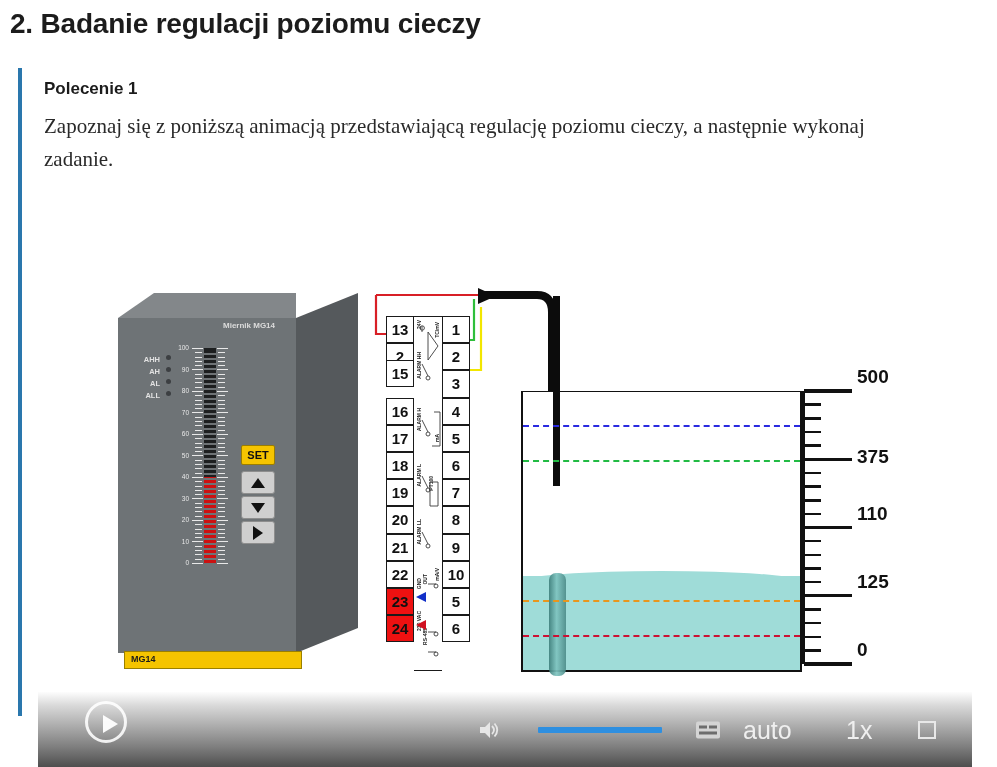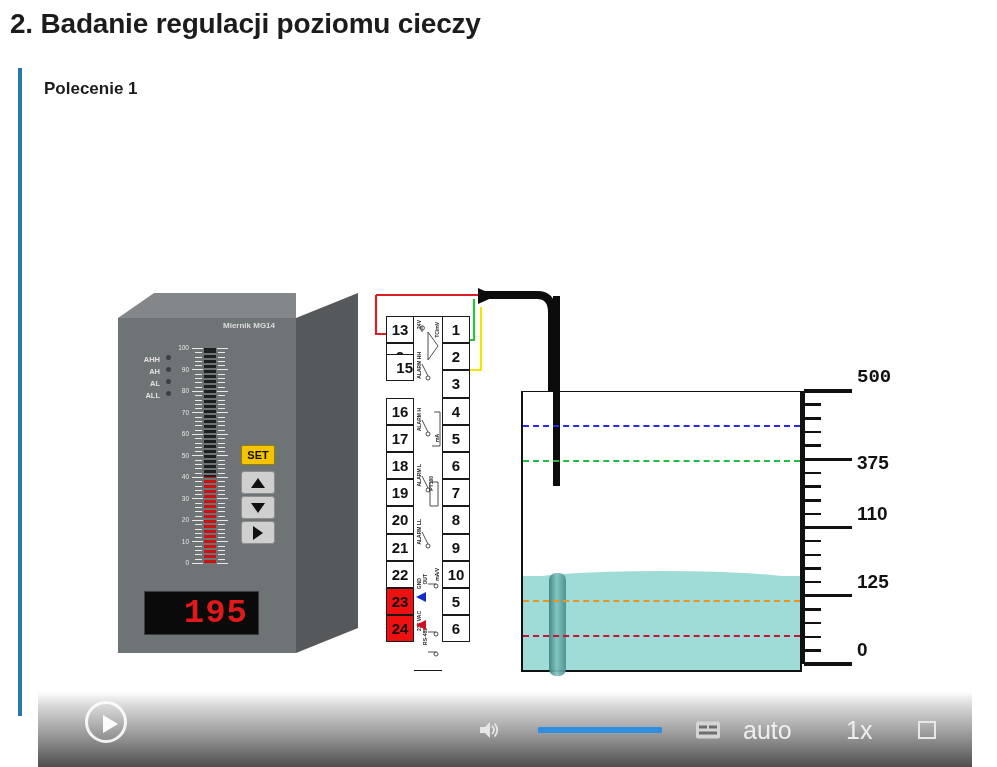--- a/index.html
+++ b/index.html
@@ -166,20 +166,21 @@
   .snum{position:absolute;left:55px;font-size:19px;font-weight:bold;color:#111;
     font-family:"Liberation Sans",sans-serif;}
 </style>
 </head>
 <body>
 
 <div id="page-title">2. Badanie regulacji poziomu cieczy</div>
 
 <div id="task-block">
   <div id="task-label">Polecenie 1</div>
+  <div id="task-text">Zapoznaj się z poniższą animacją przedstawiającą regulację poziomu cieczy, a następnie wykonaj zadanie.</div>
 </div>
 
 <div id="stage">
 
   <div id="meter">
     <div id="meter-top"></div>
     <div id="meter-right"></div>
     <div id="meter-face"></div>
 
     <div id="meter-brand">Miernik MG14</div>
@@ -361,45 +362,45 @@
     <div id="btn-up" class="arrow-btn">
         <i></i>
       </div>
     <div id="btn-down" class="arrow-btn">
         <i></i>
       </div>
     <div id="btn-right" class="arrow-btn">
         <i></i>
       </div>
 
-    <div id="lcd">
-      <div id="lcd-value">195</div>
+
+    <div id="meter-badge">
+      <span>MG14</span>
     </div>
-
   </div>
 
   <svg id="wires" width="997" height="700" style="position:absolute;left:0;top:0;pointer-events:none;">
 
     <polyline points="376,295 489,295" fill="none" stroke="#d81f26" stroke-width="2.2"></polyline>
     <polyline points="376,295 376,334 386,334" fill="none" stroke="#d81f26" stroke-width="2.2"></polyline>
 
     <polyline points="474,299 474,340 468,340" fill="none" stroke="#2fbf3a" stroke-width="2.2"></polyline>
 
     <polyline points="481,307 481,370 468,370" fill="none" stroke="#f2e600" stroke-width="2.2"></polyline>
 
     <path d="M484 295 L537 295 Q552 295 552 312 L552 566" fill="none" stroke="#0c0c0c" stroke-width="8" stroke-linecap="butt"></path>
     <polygon points="478,288 496,296 478,304" fill="#0c0c0c"></polygon>
   </svg>
 
   <div id="terminal">
     <div id="tmid"></div>
     <div id="tleft">
         <div class="tcell" style="left: 0px; top: 0px;">13</div>
         <div class="tcell" style="left: 0px; top: 27.2px;">2</div>
-        <div class="tcell" style="left: 0px; top: 38px; text-align: right;">15</div>
+        <div class="tcell" style="left: 0px; top: 44px;">15</div>
         <div class="tcell" style="left: 0px; top: 81.6px;">16</div>
         <div class="tcell" style="left: 0px; top: 108.8px;">17</div>
         <div class="tcell" style="left: 0px; top: 136px;">18</div>
         <div class="tcell" style="left: 0px; top: 163.2px;">19</div>
         <div class="tcell" style="left: 0px; top: 190.4px;">20</div>
         <div class="tcell" style="left: 0px; top: 217.6px;">21</div>
         <div class="tcell" style="left: 0px; top: 244.8px;">22</div>
         <div class="tcell red" style="left: 0px; top: 272px;">23</div>
         <div class="tcell red" style="left: 0px; top: 299.2px;">24</div>
       </div>
@@ -485,22 +486,22 @@
         <div class="stick minor" style="top: 132.65px;"></div>
         <div class="stick minor" style="top: 119px;"></div>
         <div class="stick minor" style="top: 105.35px;"></div>
         <div class="stick minor" style="top: 91.7px;"></div>
         <div class="stick minor" style="top: 64.4px;"></div>
         <div class="stick minor" style="top: 50.75px;"></div>
         <div class="stick minor" style="top: 37.1px;"></div>
         <div class="stick minor" style="top: 23.45px;"></div>
       </div>
     <div id="scale-nums">
-        <div class="snum" style="top: -14px; font-family: Liberation Mono, monospace;">500</div>
-        <div class="snum" style="top: 72px;">375</div>
+        <div class="snum" style="top: -14px;">500</div>
+        <div class="snum" style="top: 66px;">375</div>
         <div class="snum" style="top: 122.5px;">110</div>
         <div class="snum" style="top: 190.75px;">125</div>
         <div class="snum" style="top: 259px;">0</div>
       </div>
   </div>
 </div>
 
 <div id="video-player">
   <div id="play-button">
     <div class="tri"></div>

